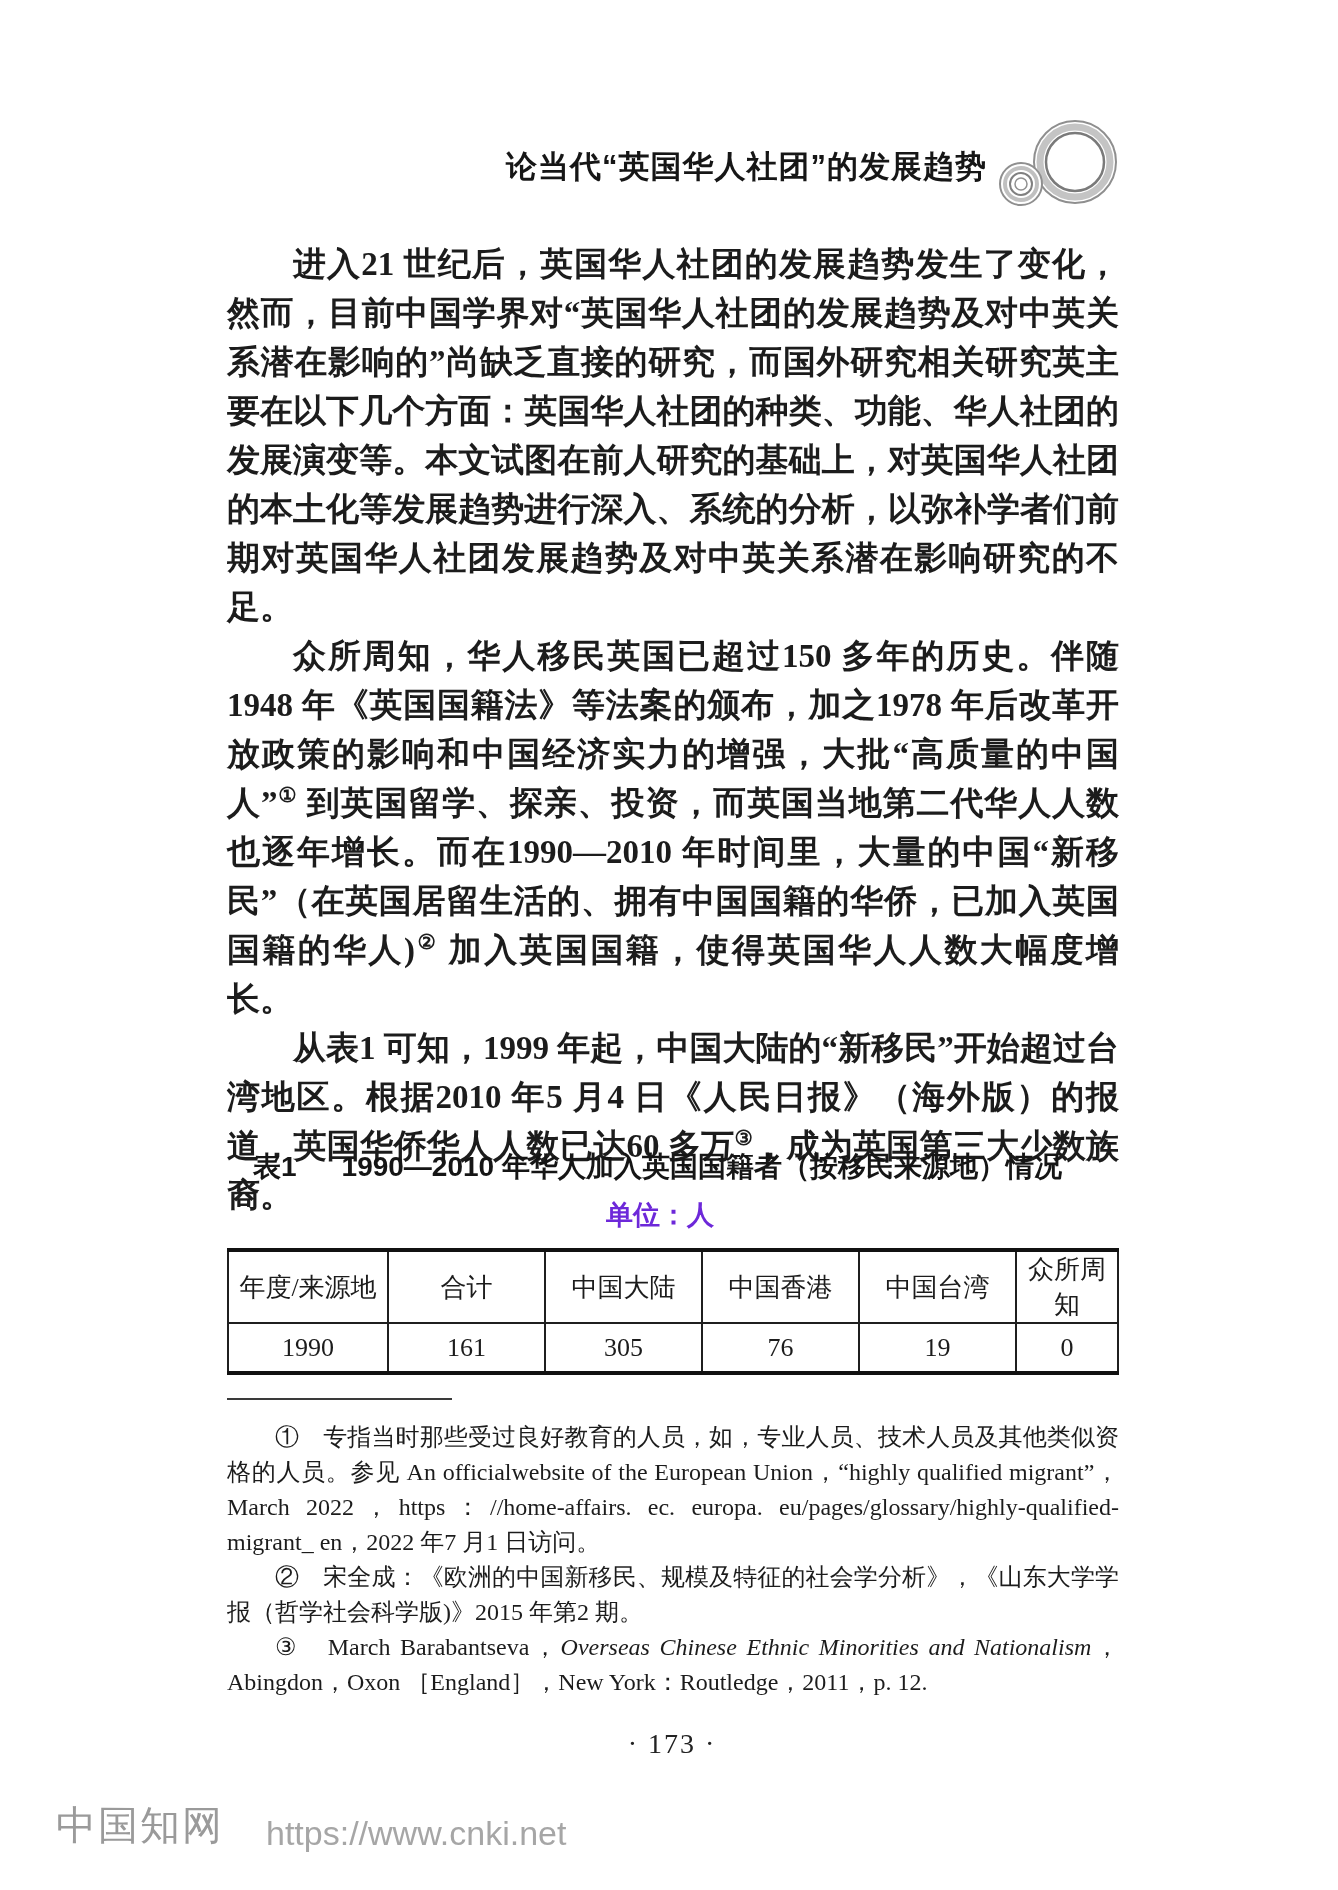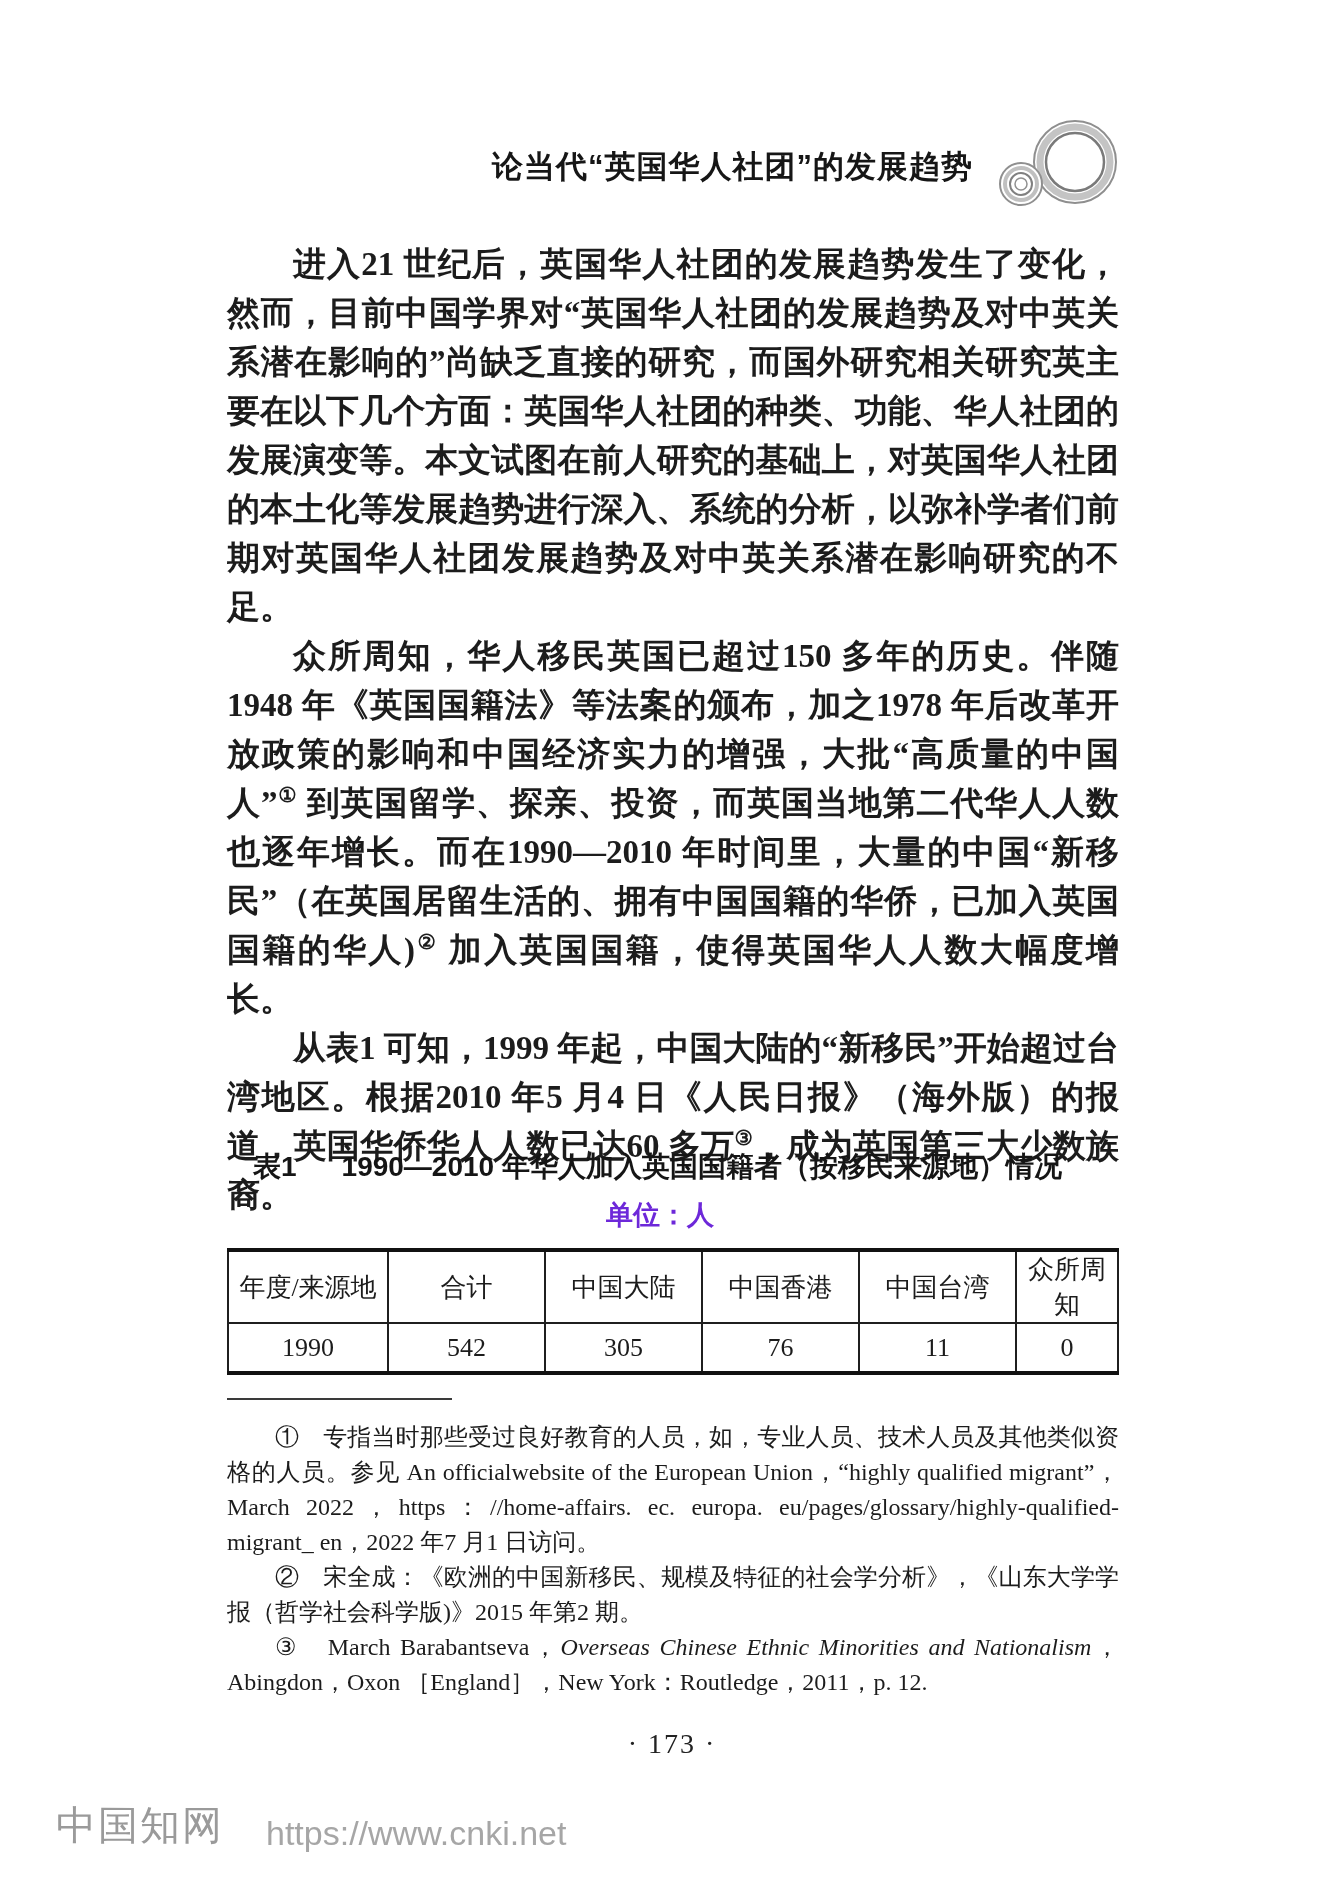--- a/index.html
+++ b/index.html
@@ -15,21 +15,21 @@
   }
 
   
   .running-head {
     position: absolute;
     top: 112px; left: 227px;
     width: 890px; height: 110px;
     display: flex;
     align-items: center;
     justify-content: flex-end;
-    gap: 24px;
+    gap: 10px;
   }
   .running-title {
     font-family: "Liberation Sans", "DejaVu Sans", sans-serif;
     font-weight: 700;
     font-size: 31px;
     letter-spacing: 1px;
     white-space: nowrap;
     color: #161616;
   }
   .ornament { flex: 0 0 auto; }
@@ -190,24 +190,24 @@
           <th>合计</th>
           <th>中国大陆</th>
           <th>中国香港</th>
           <th>中国台湾</th>
           <th>众所周知</th>
         </tr>
       </thead>
       <tbody>
         <tr>
           <td>1990</td>
-          <td>542</td>
+          <td>161</td>
           <td>305</td>
           <td>76</td>
-          <td>11</td>
+          <td>19</td>
           <td>0</td>
         </tr>
       </tbody>
     </table>
   </div>
 
   <div class="fn-rule"></div>
   <div class="footnotes">
     <p>①　专指当时那些受过良好教育的人员，如，专业人员、技术人员及其他类似资格的人员。参见 An officialwebsite of the European Union，“highly qualified migrant”，March 2022，https：//home-affairs. ec. europa. eu/pages/glossary/highly-qualified-migrant_ en，2022 年7 月1 日访问。</p>
     <p>②　宋全成：《欧洲的中国新移民、规模及特征的社会学分析》，《山东大学学报（哲学社会科学版)》2015 年第2 期。</p>

